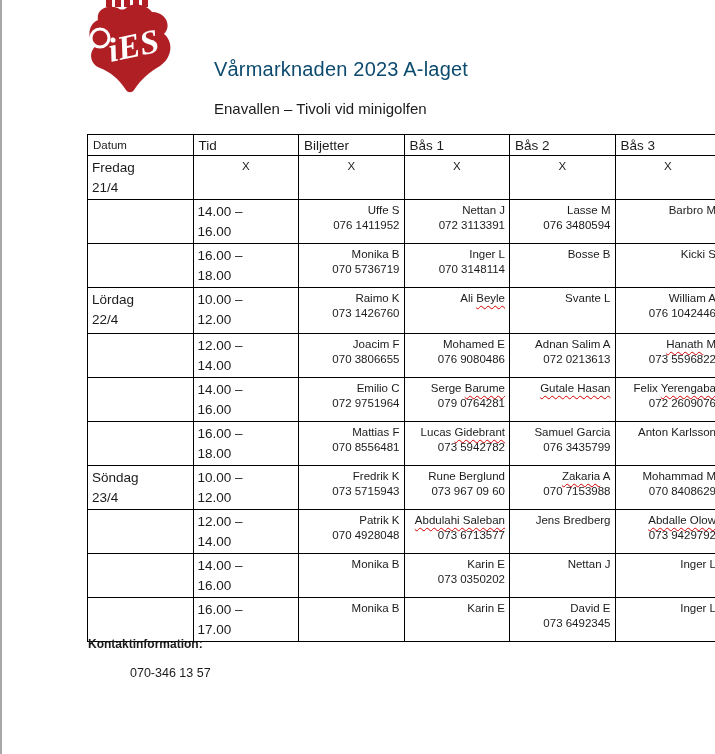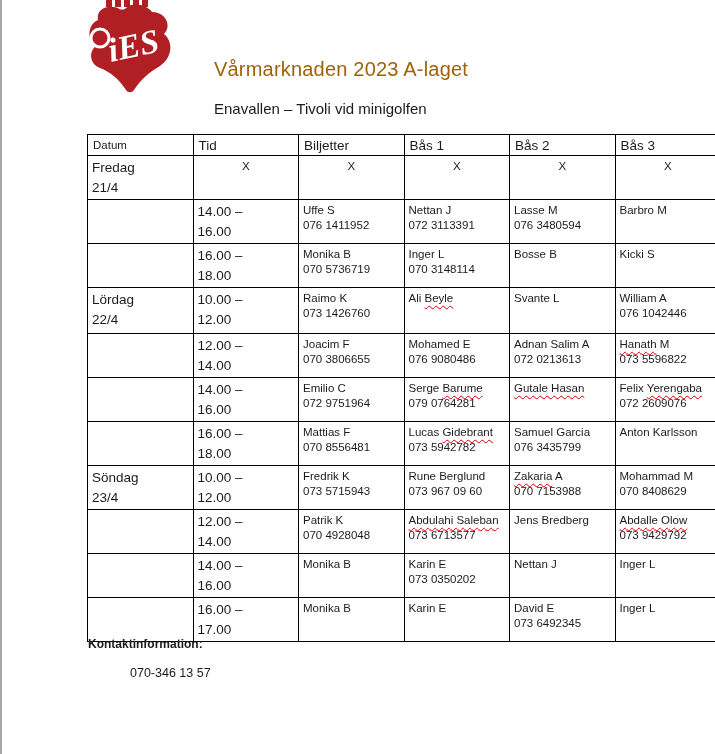--- a/index.html
+++ b/index.html
@@ -5,40 +5,40 @@
   html,body { margin:0; padding:0; }
   body {
     width:715px; height:754px; position:relative; background:#ffffff;
     font-family:"Liberation Sans","DejaVu Sans",sans-serif; color:#1b1b1b;
     overflow:hidden;
   }
   .page-edge { position:absolute; left:0; top:0; width:2px; height:100%; background:#a8a8a8; }
 
   .logo { position:absolute; left:88px; top:0; width:84px; height:94px; }
 
-  .doc-title { position:absolute; left:214px; top:58px; font-size:20px; letter-spacing:0.2px; color:#a16207; }
+  .doc-title { position:absolute; left:214px; top:58px; font-size:20px; letter-spacing:0.2px; color:#0c4a6e; }
   .doc-subtitle { position:absolute; left:214px; top:100px; font-size:15px; color:#1b1b1b; }
 
   table.schedule {
     position:absolute; left:87px; top:134px;
     border-collapse:collapse; table-layout:fixed; width:634px;
   }
   .schedule th, .schedule td {
     border:1px solid #000; padding:1px 4px; vertical-align:top;
     overflow:hidden; word-wrap:break-word;
   }
   .schedule thead tr { height:21px; }
   .schedule th {
     text-align:left; font-weight:400; font-size:13.5px; vertical-align:middle; padding-left:5px;
   }
   .schedule th.small-head { font-size:11.5px; }
   .schedule tbody tr { height:40px; }
   .schedule tbody tr.tall { height:46px; }
   td.big   { font-size:13.5px; line-height:20px; padding-top:2px; }
-  td.small { font-size:11.5px; line-height:15px; padding-top:3px; }
+  td.small { font-size:11.5px; line-height:15px; padding-top:3px;text-align:right; }
   td.xcell { text-align:center; font-size:11.5px; line-height:14px; padding-top:3px; }
   .sq {
     text-decoration-line:underline; text-decoration-style:wavy;
     text-decoration-color:#d40000; text-decoration-thickness:1px;
     text-underline-offset:3px;
   }
 
   .contacts-heading { position:absolute; left:88px; top:637px; font-size:12px; font-weight:bold; }
   .contacts-list { position:absolute; left:130px; top:666px; }
   .contact-row { display:flex; height:29px; font-size:12.5px; }

